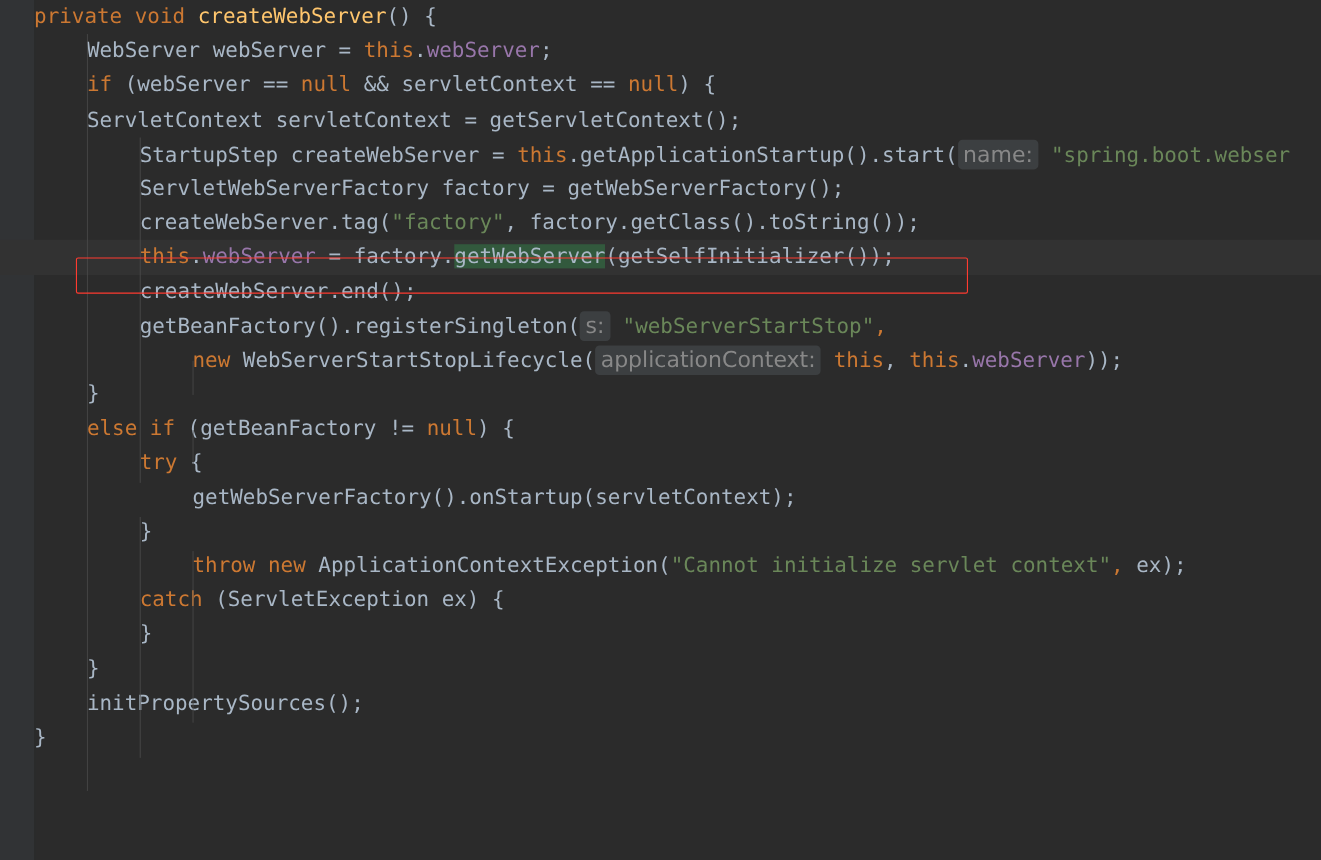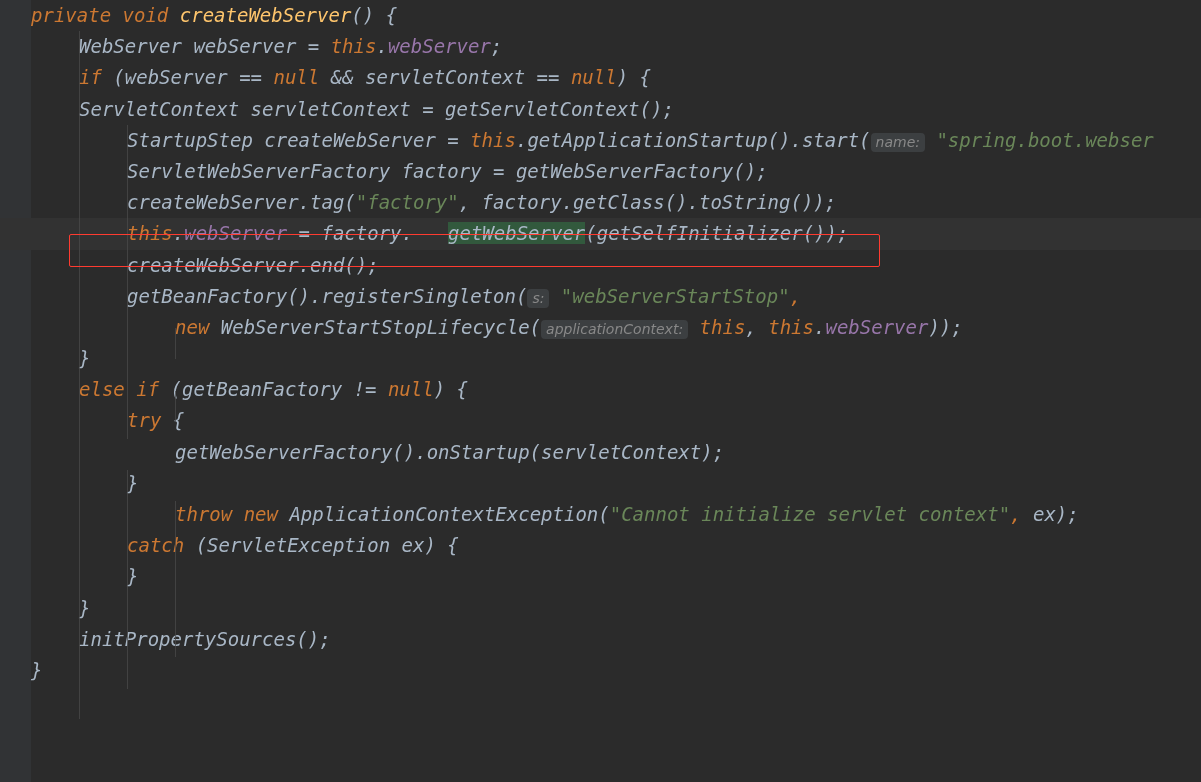--- a/index.html
+++ b/index.html
@@ -44,47 +44,47 @@
   .lightbulb svg{display:block;}
 
   
   .guide{
     position:absolute;width:1px;background:var(--guide);opacity:.75;
   }
 
   
   .code{
     position:absolute;left:0;top:0;width:1201px;height:782px;
-    padding:0;margin:0;font-style:italic;
+    padding:0;margin:0;
   }
   .line{
     position:relative;
     height:31.2px;
     line-height:31.2px;
     font-size:19px;
     letter-spacing:0px;
     white-space:pre;
     color:var(--fg);
     padding-left:31px;
   }
   .line.hl{
     background:var(--line-hl);
   }
   .kw{color:var(--kw);}
   .str{color:var(--str);}
   .fld{color:var(--field);}
   .mtd{color:var(--method);}
   .pl{color:var(--fg);}
-  .sel{background:var(--sel-green);margin-left:35px;}
+  .sel{background:var(--sel-green);}
   .hint{
     color:var(--hint-fg);
     background:var(--hint-bg);
     border-radius:4px;
     padding:1px 5px 2px 5px;
-    font-size:14px;
+    font-size:20px;
     font-family:"DejaVu Sans","Liberation Sans",sans-serif;
   }
   .redbox{
     position:absolute;
     border:1.5px solid var(--red);
     border-radius:2px;
     pointer-events:none;
   }
 </style>
 </head>

